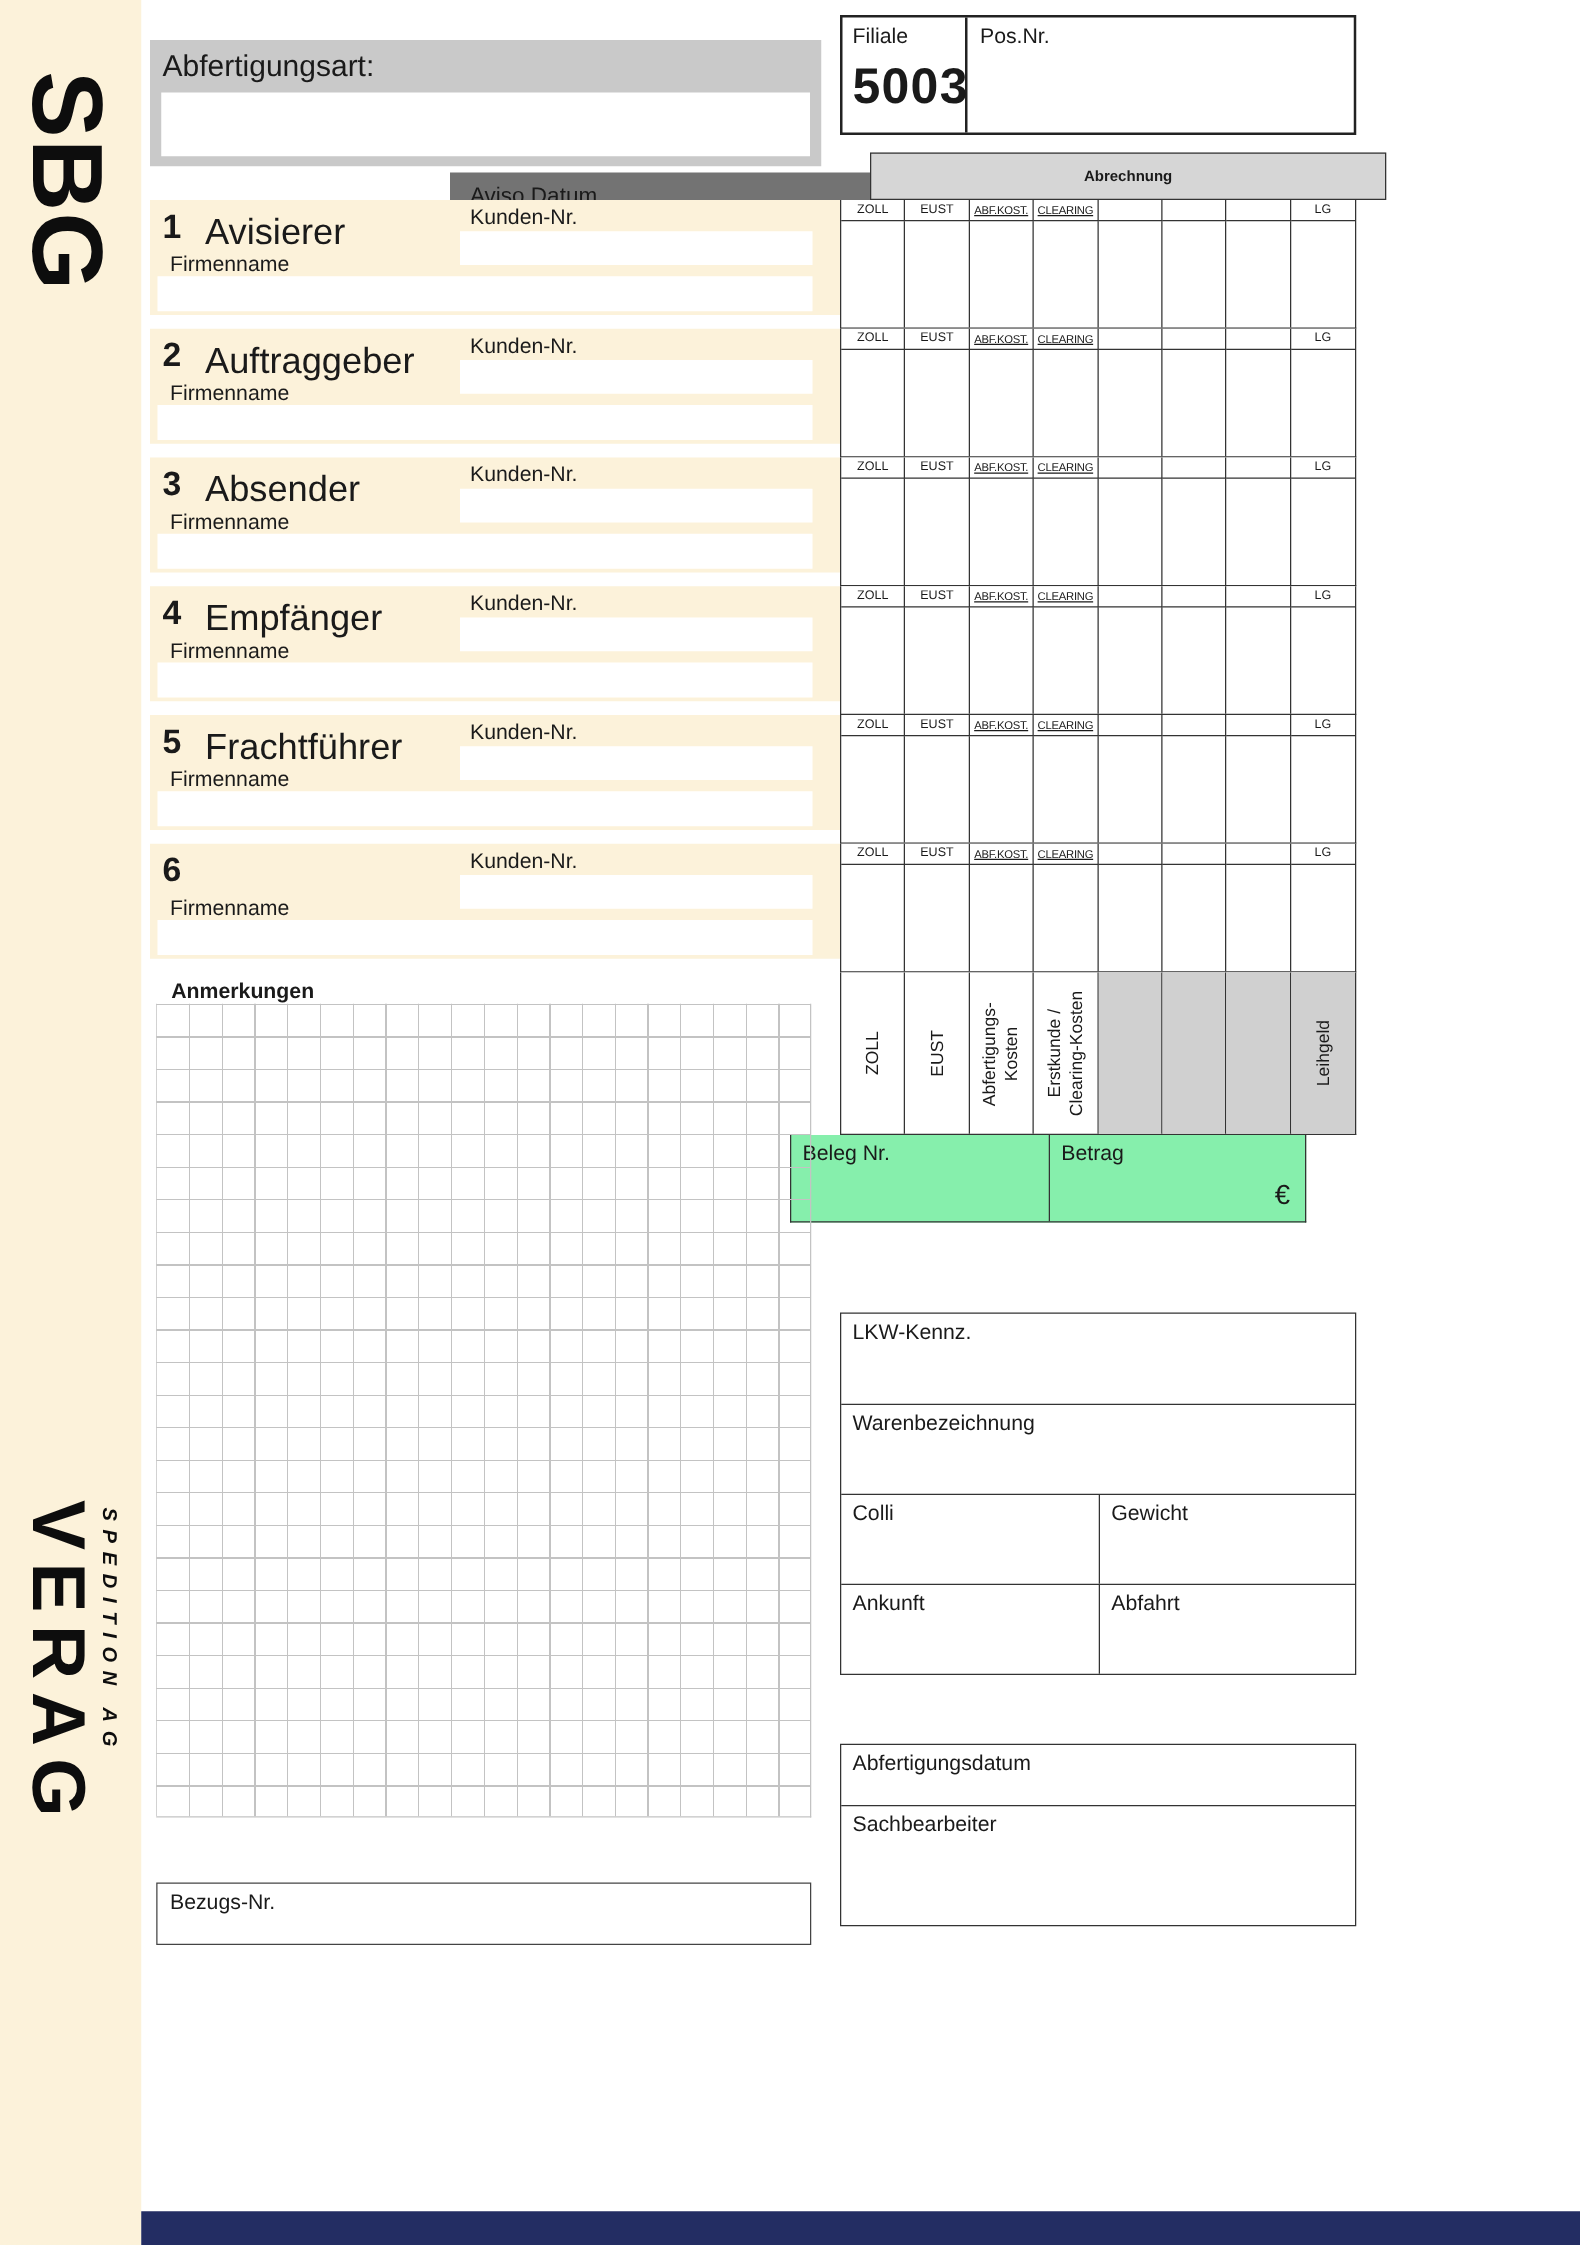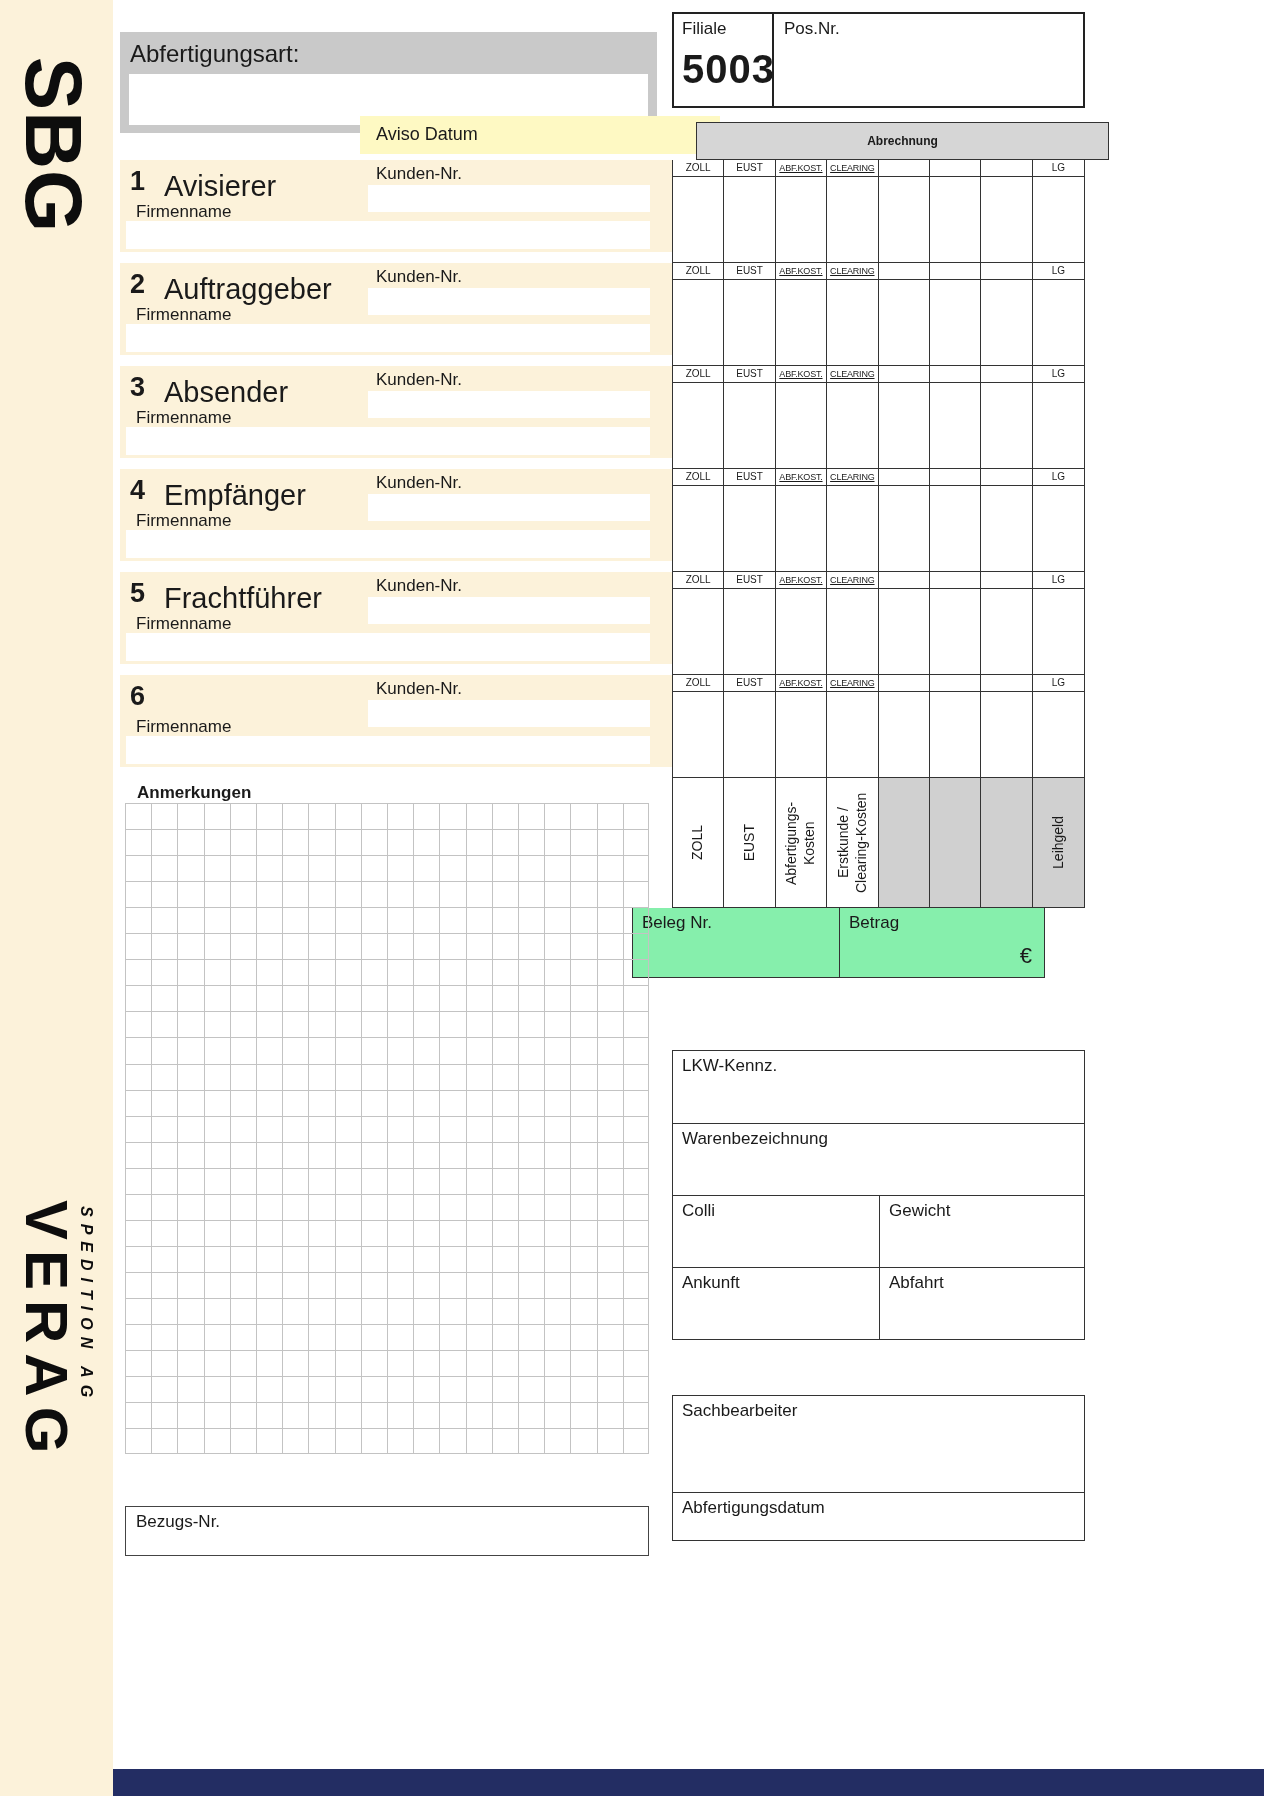--- a/index.html
+++ b/index.html
@@ -31,21 +31,21 @@
   .abfert-label { position:absolute; left:10px; top:8px; font-size:24px; }
   .abfert-input { position:absolute; left:9px; top:42px; width:519px; height:51px; background:#ffffff; }
 
   .filiale-box { left:672px; top:12px; width:413px; height:96px; border:2px solid #222; background:#fff; display:flex; }
   .filiale-cell { width:100px; border-right:2px solid #222; padding:5px 8px; }
   .filiale-label { font-size:17px; }
   .filiale-value { font-size:40px; font-weight:700; margin-top:8px; letter-spacing:1px; }
   .posnr-cell { flex:1; padding:5px 10px; font-size:17px; }
 
   
-  .aviso-strip { left:360px; top:116px; width:360px; height:38px; background:#fef9c3; }
+  .aviso-strip { left:360px; top:138px; width:360px; height:38px; background:#737373; }
   .aviso-label { position:absolute; left:16px; top:8px; font-size:18px; }
 
   
   .party-row { left:120px; width:552px; height:92px; background:#fcf2da; }
   .row-num { position:absolute; left:10px; top:6px; font-size:27px; font-weight:700; }
   .row-label { position:absolute; left:44px; top:10px; font-size:29px; }
   .kunden-label { position:absolute; left:256px; top:4px; font-size:17px; }
   .kunden-input { position:absolute; left:248px; top:25px; width:282px; height:27px; background:#ffffff; }
   .firma-label { position:absolute; left:16px; top:42px; font-size:17px; }
   .firma-input { position:absolute; left:6px; top:61px; width:524px; height:28px; background:#ffffff; }
@@ -357,26 +357,26 @@
       <div class="detail-cell">
         <div class="detail-label">Ankunft</div>
       </div>
       <div class="detail-cell">
         <div class="detail-label">Abfahrt</div>
       </div>
     </div>
   </div>
 
   <div class="abs detail-block2">
+    <div class="detail-row short">
+      <div class="detail-label">Abfertigungsdatum</div>
+    </div>
     <div class="detail-row tall">
       <div class="detail-label">Sachbearbeiter</div>
     </div>
-    <div class="detail-row short">
-      <div class="detail-label">Abfertigungsdatum</div>
-    </div>
   </div>
 
   <div class="bezug-box">
     <div class="bezug-label">Bezugs-Nr.</div>
   </div>
 
   <div class="abs bottom-bar"></div>
 
 </div>
 

